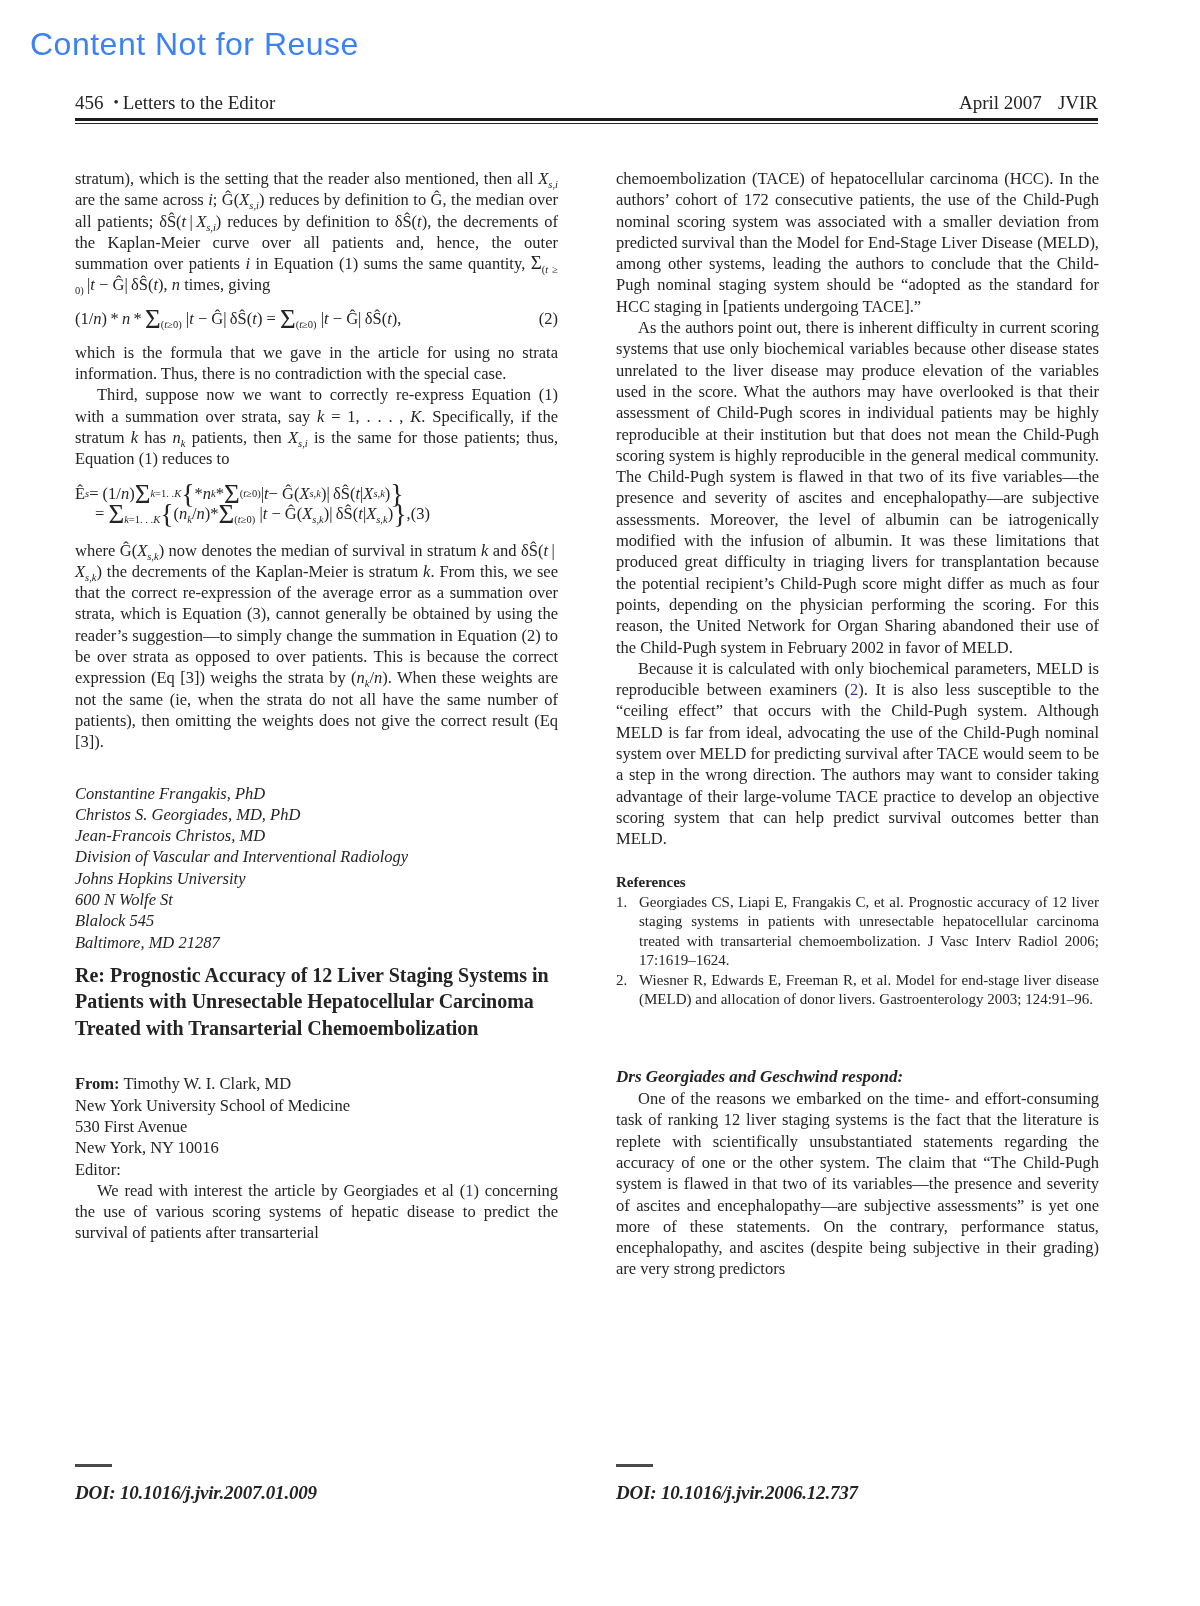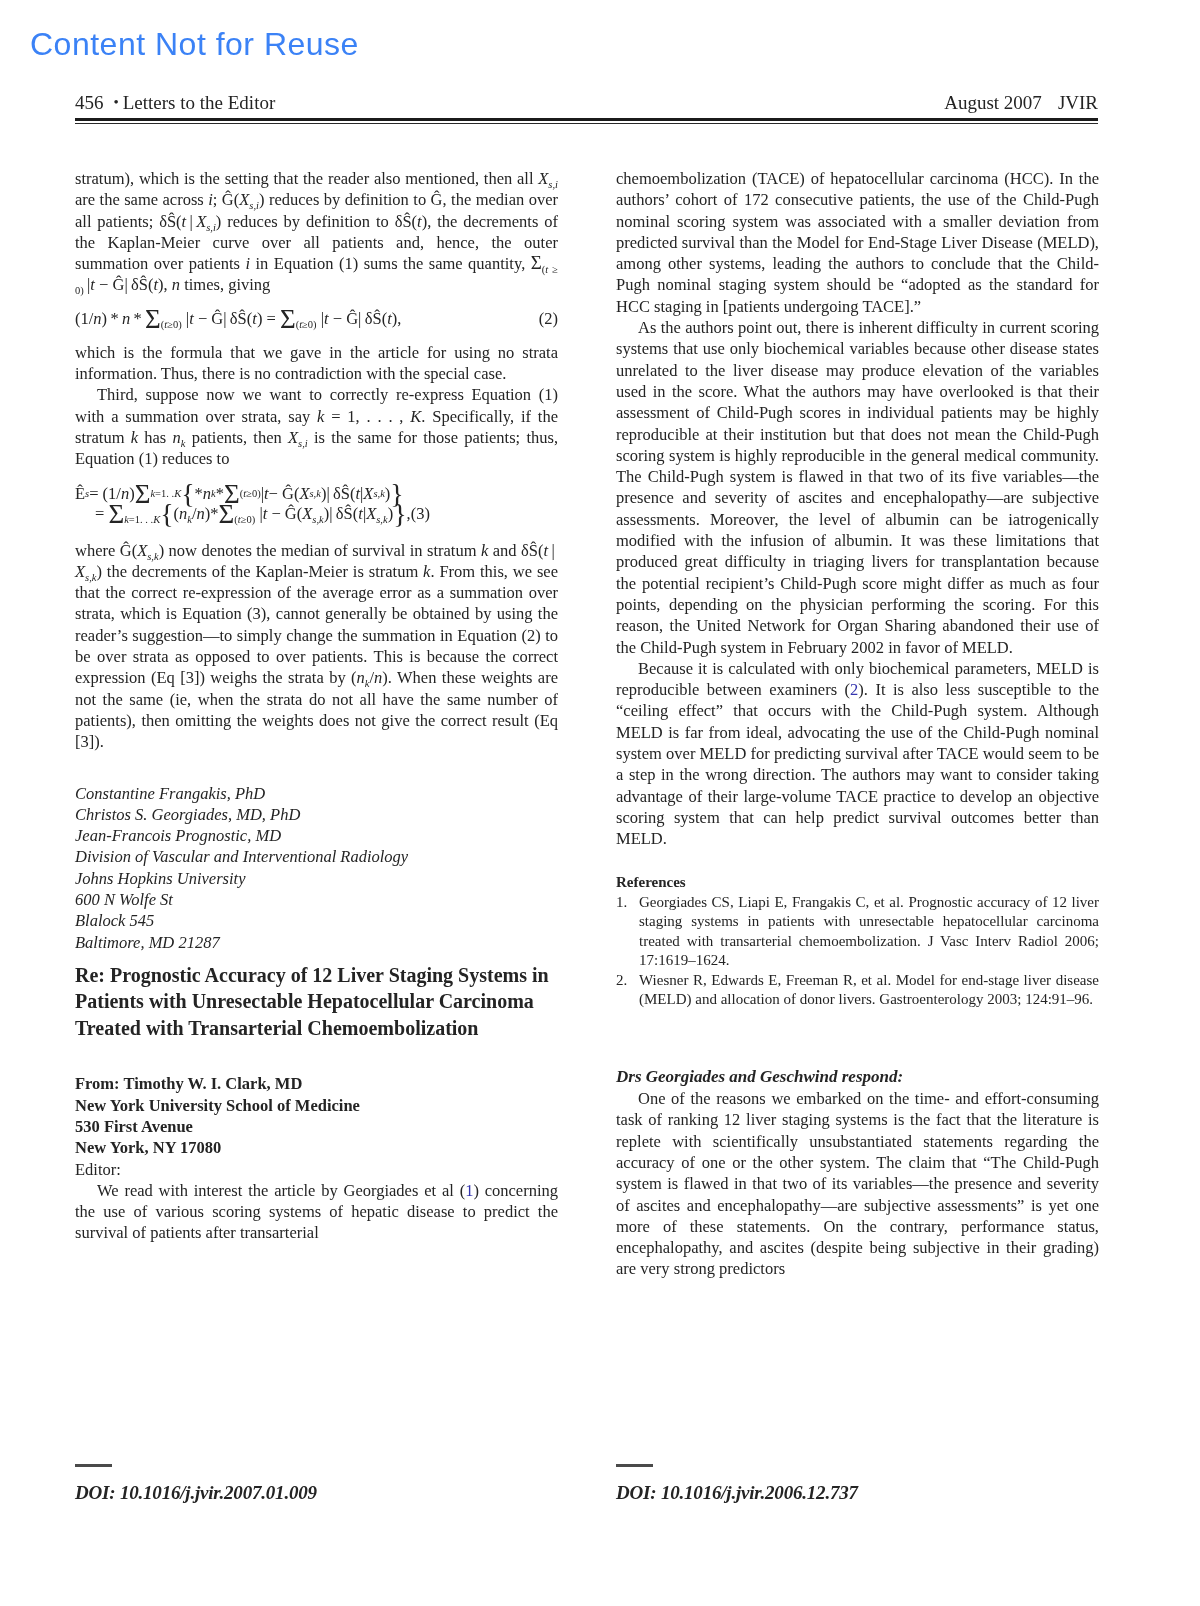--- a/index.html
+++ b/index.html
@@ -25,21 +25,21 @@
   .eqrow{display:flex;align-items:center;font-size:16.5px;white-space:nowrap;}
   .eqrow.second{padding-left:20px;}
   .sum{font-size:27px;line-height:0;vertical-align:-4px;font-style:normal;}
   .sum2{font-size:19px;line-height:0;}
   sub.ss{font-size:10.5px;line-height:0;}
   .brace{font-size:28px;line-height:0;vertical-align:-4px;}
   .cite{color:#3434ae;}
   .sig{margin-top:30px;}
   .sig p{margin:0;font-style:italic;font-size:16.5px;line-height:21.3px;text-align:left;}
   .ltitle{margin:9px 0 0 0;font-weight:bold;font-size:20px;line-height:26.5px;text-align:left;}
-  .fromblk{margin-top:32px;font-weight:bold;}
+  .fromblk{margin-top:32px;}
   .fromblk p{margin:0;font-size:16.5px;line-height:21.3px;text-align:left;}
   .editor{margin-top:34px;}
   .refs-head{margin:24px 0 2px 0;font-weight:bold;font-size:15px;}
   .ref{display:flex;font-size:15px;line-height:19.6px;margin:0;}
   .refnum{flex:none;width:23px;}
   .reftext{text-align:justify;}
   .resp-head{margin:56px 0 0 0;font-weight:bold;font-style:italic;font-size:17px;line-height:22px;}
   .footrule{position:absolute;top:1464px;width:37px;height:3px;background:#4a4a4a;}
   .doi{position:absolute;top:1482px;font-weight:bold;font-size:19px;letter-spacing:-0.2px;font-style:italic;}
 </style>
@@ -48,21 +48,21 @@
 
 <div class="page">
 
   <div class="watermark">Content Not for Reuse</div>
 
   <div class="runhead">
     <div class="left">
       <span>456</span><span class="bullet">•</span><span>Letters to the Editor</span>
     </div>
     <div class="right">
-      <span>August 2007</span><span>JVIR</span>
+      <span>April 2007</span><span>JVIR</span>
     </div>
   </div>
   <div class="rule-thick"></div>
   <div class="rule-thin"></div>
 
   <div class="col col-left">
     <p class="body">stratum), which is the setting that the reader also mentioned, then all <i>X</i><sub class="ss"><i>s,i</i></sub> are the same across <i>i</i>; Ĝ(<i>X</i><sub class="ss"><i>s,i</i></sub>) reduces by definition to Ĝ, the median over all patients; δŜ(<i>t</i> | <i>X</i><sub class="ss"><i>s,i</i></sub>) reduces by definition to δŜ(<i>t</i>), the decrements of the Kaplan-Meier curve over all patients and, hence, the outer summation over patients <i>i</i> in Equation (1) sums the same quantity, <span class="sum2">Σ</span><sub class="ss">(<i>t</i> ≥ 0)</sub> |<i>t</i> − Ĝ| δŜ(<i>t</i>), <i>n</i> times, giving</p>
 
     <div class="eq">
       <span>(1/<i>n</i>) * <i>n</i> * <span class="sum">Σ</span><sub class="ss">(<i>t</i>≥0)</sub> |<i>t</i> − Ĝ| δŜ(<i>t</i>) = <span class="sum">Σ</span><sub class="ss">(<i>t</i>≥0)</sub> |<i>t</i> − Ĝ| δŜ(<i>t</i>),</span>
@@ -78,35 +78,35 @@
         <span>= <span class="sum">Σ</span><sub class="ss"><i>k</i>=1. . .<i>K</i></sub><span class="brace">{</span>(<i>n</i><sub class="ss"><i>k</i></sub>/<i>n</i>)*<span class="sum">Σ</span><sub class="ss">(<i>t</i>≥0)</sub> |<i>t</i> − Ĝ(<i>X</i><sub class="ss"><i>s,k</i></sub>)| δŜ(<i>t</i>|<i>X</i><sub class="ss"><i>s,k</i></sub>)<span class="brace">}</span>,</span>
         <span class="num">(3)</span>
       </div>
     </div>
 
     <p class="body">where Ĝ(<i>X</i><sub class="ss"><i>s,k</i></sub>) now denotes the median of survival in stratum <i>k</i> and δŜ(<i>t</i> | <i>X</i><sub class="ss"><i>s,k</i></sub>) the decrements of the Kaplan-Meier is stratum <i>k</i>. From this, we see that the correct re-expression of the average error as a summation over strata, which is Equation (3), cannot generally be obtained by using the reader’s suggestion—to simply change the summation in Equation (2) to be over strata as opposed to over patients. This is because the correct expression (Eq [3]) weighs the strata by (<i>n</i><sub class="ss"><i>k</i></sub>/<i>n</i>). When these weights are not the same (ie, when the strata do not all have the same number of patients), then omitting the weights does not give the correct result (Eq [3]).</p>
 
     <div class="sig">
       <p>Constantine Frangakis, PhD</p>
       <p>Christos S. Georgiades, MD, PhD</p>
-      <p>Jean-Francois Prognostic, MD</p>
+      <p>Jean-Francois Christos, MD</p>
       <p>Division of Vascular and Interventional Radiology</p>
       <p>Johns Hopkins University</p>
       <p>600 N Wolfe St</p>
       <p>Blalock 545</p>
       <p>Baltimore, MD 21287</p>
     </div>
 
     <p class="ltitle">Re: Prognostic Accuracy of 12 Liver Staging Systems in Patients with Unresectable Hepatocellular Carcinoma Treated with Transarterial Chemoembolization</p>
 
     <div class="fromblk">
       <p><b>From:</b> Timothy W. I. Clark, MD</p>
       <p>New York University School of Medicine</p>
       <p>530 First Avenue</p>
-      <p>New York, NY 17080</p>
+      <p>New York, NY 10016</p>
     </div>
 
     <p class="body editor">Editor:</p>
     <p class="body indent">We read with interest the article by Georgiades et al (<span class="cite">1</span>) concerning the use of various scoring systems of hepatic disease to predict the survival of patients after transarterial</p>
   </div>
 
   <div class="col col-right">
     <p class="body">chemoembolization (TACE) of hepatocellular carcinoma (HCC). In the authors’ cohort of 172 consecutive patients, the use of the Child-Pugh nominal scoring system was associated with a smaller deviation from predicted survival than the Model for End-Stage Liver Disease (MELD), among other systems, leading the authors to conclude that the Child-Pugh nominal staging system should be “adopted as the standard for HCC staging in [patients undergoing TACE].”</p>
     <p class="body indent">As the authors point out, there is inherent difficulty in current scoring systems that use only biochemical variables because other disease states unrelated to the liver disease may produce elevation of the variables used in the score. What the authors may have overlooked is that their assessment of Child-Pugh scores in individual patients may be highly reproducible at their institution but that does not mean the Child-Pugh scoring system is highly reproducible in the general medical community. The Child-Pugh system is flawed in that two of its five variables—the presence and severity of ascites and encephalopathy—are subjective assessments. Moreover, the level of albumin can be iatrogenically modified with the infusion of albumin. It was these limitations that produced great difficulty in triaging livers for transplantation because the potential recipient’s Child-Pugh score might differ as much as four points, depending on the physician performing the scoring. For this reason, the United Network for Organ Sharing abandoned their use of the Child-Pugh system in February 2002 in favor of MELD.</p>
     <p class="body indent">Because it is calculated with only biochemical parameters, MELD is reproducible between examiners (<span class="cite">2</span>). It is also less susceptible to the “ceiling effect” that occurs with the Child-Pugh system. Although MELD is far from ideal, advocating the use of the Child-Pugh nominal system over MELD for predicting survival after TACE would seem to be a step in the wrong direction. The authors may want to consider taking advantage of their large-volume TACE practice to develop an objective scoring system that can help predict survival outcomes better than MELD.</p>

